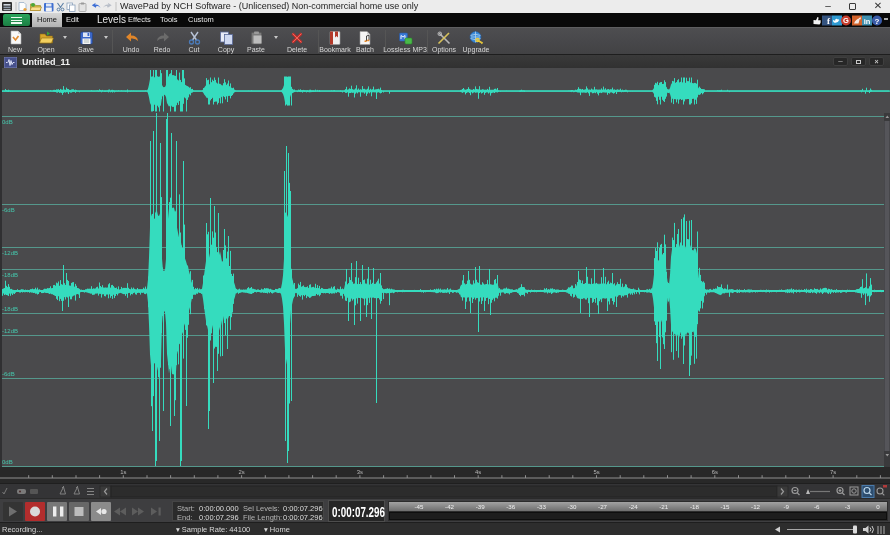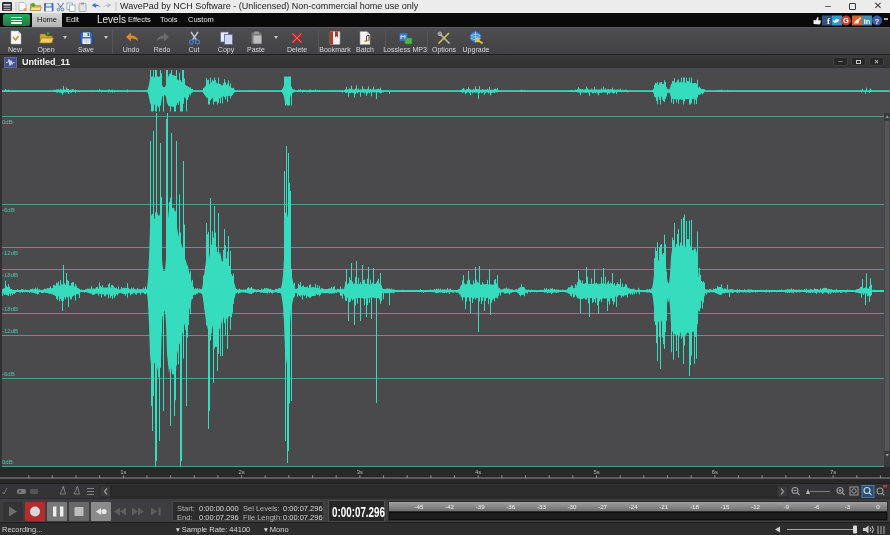--- a/index.html
+++ b/index.html
@@ -360,21 +360,21 @@
 <text x="398.2" y="8.2" font-size="6.2" fill="#efefef" text-anchor="middle">-9</text>
 <text x="428.8" y="8.2" font-size="6.2" fill="#efefef" text-anchor="middle">-6</text>
 <text x="459.4" y="8.2" font-size="6.2" fill="#efefef" text-anchor="middle">-3</text>
 <text x="490.0" y="8.2" font-size="6.2" fill="#efefef" text-anchor="middle">0</text>
     </svg>
 </div>
 
 <div class="abs" style="left:0;top:522px;width:890px;height:13px;background:#2d2d2d;border-top:1px solid #1e1e1e;">
   <div class="abs" style="left:2px;top:2px;font-size:7.5px;color:#d8d8d8;">Recording...</div>
   <div class="abs" style="left:176px;top:2px;font-size:7.5px;color:#d8d8d8;">▾ Sample Rate: 44100</div>
-  <div class="abs" style="left:264px;top:2px;font-size:7.5px;color:#d8d8d8;">▾ Mono</div>
+  <div class="abs" style="left:264px;top:2px;font-size:7.5px;color:#d8d8d8;">▾ Home</div>
   <svg class="abs" style="left:770px;top:0" width="120" height="13">
     <path d="M10 3.5 v6 l-5 -3 z" fill="#cfcfcf"></path>
     <line x1="17" y1="6.5" x2="86" y2="6.5" stroke="#a8a8a8" stroke-width="1.2"></line>
     <rect x="83" y="2.5" width="4" height="8" rx="1" fill="#dcdcdc"></rect>
     <path d="M93 5 h2.5 l3 -2.5 v8 l-3 -2.5 h-2.5 z" fill="#cfcfcf"></path>
     <path d="M100 4.5 q1.8 2 0 4 M102 3 q3 3.5 0 7" stroke="#cfcfcf" stroke-width="1" fill="none"></path>
     <g stroke="#8a8a8a" stroke-width="1.4">
         <path d="M108 3 v8 M111 3 v8 M114 3 v8"></path>
       </g>
   </svg>

